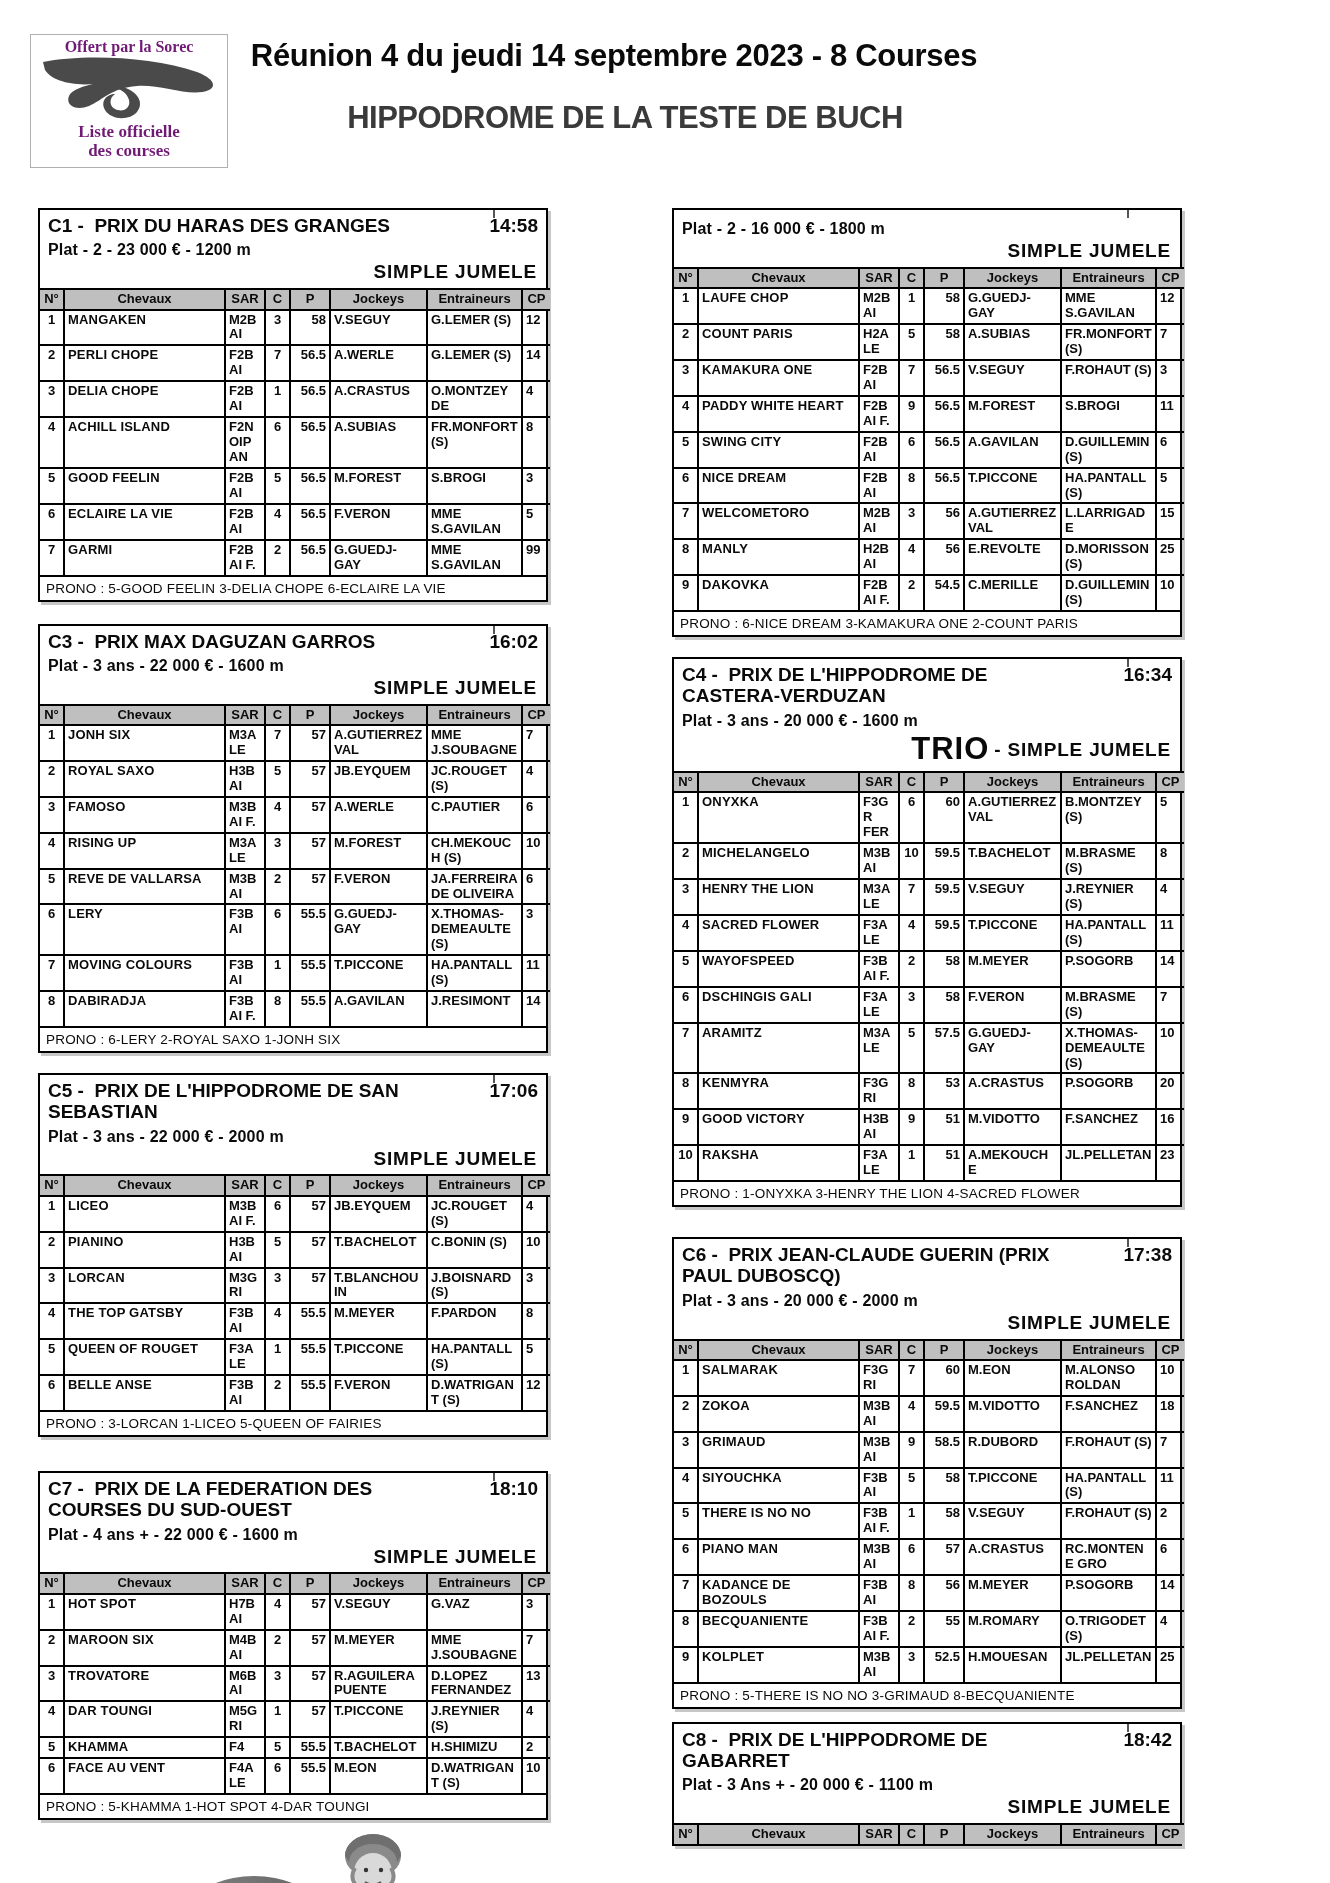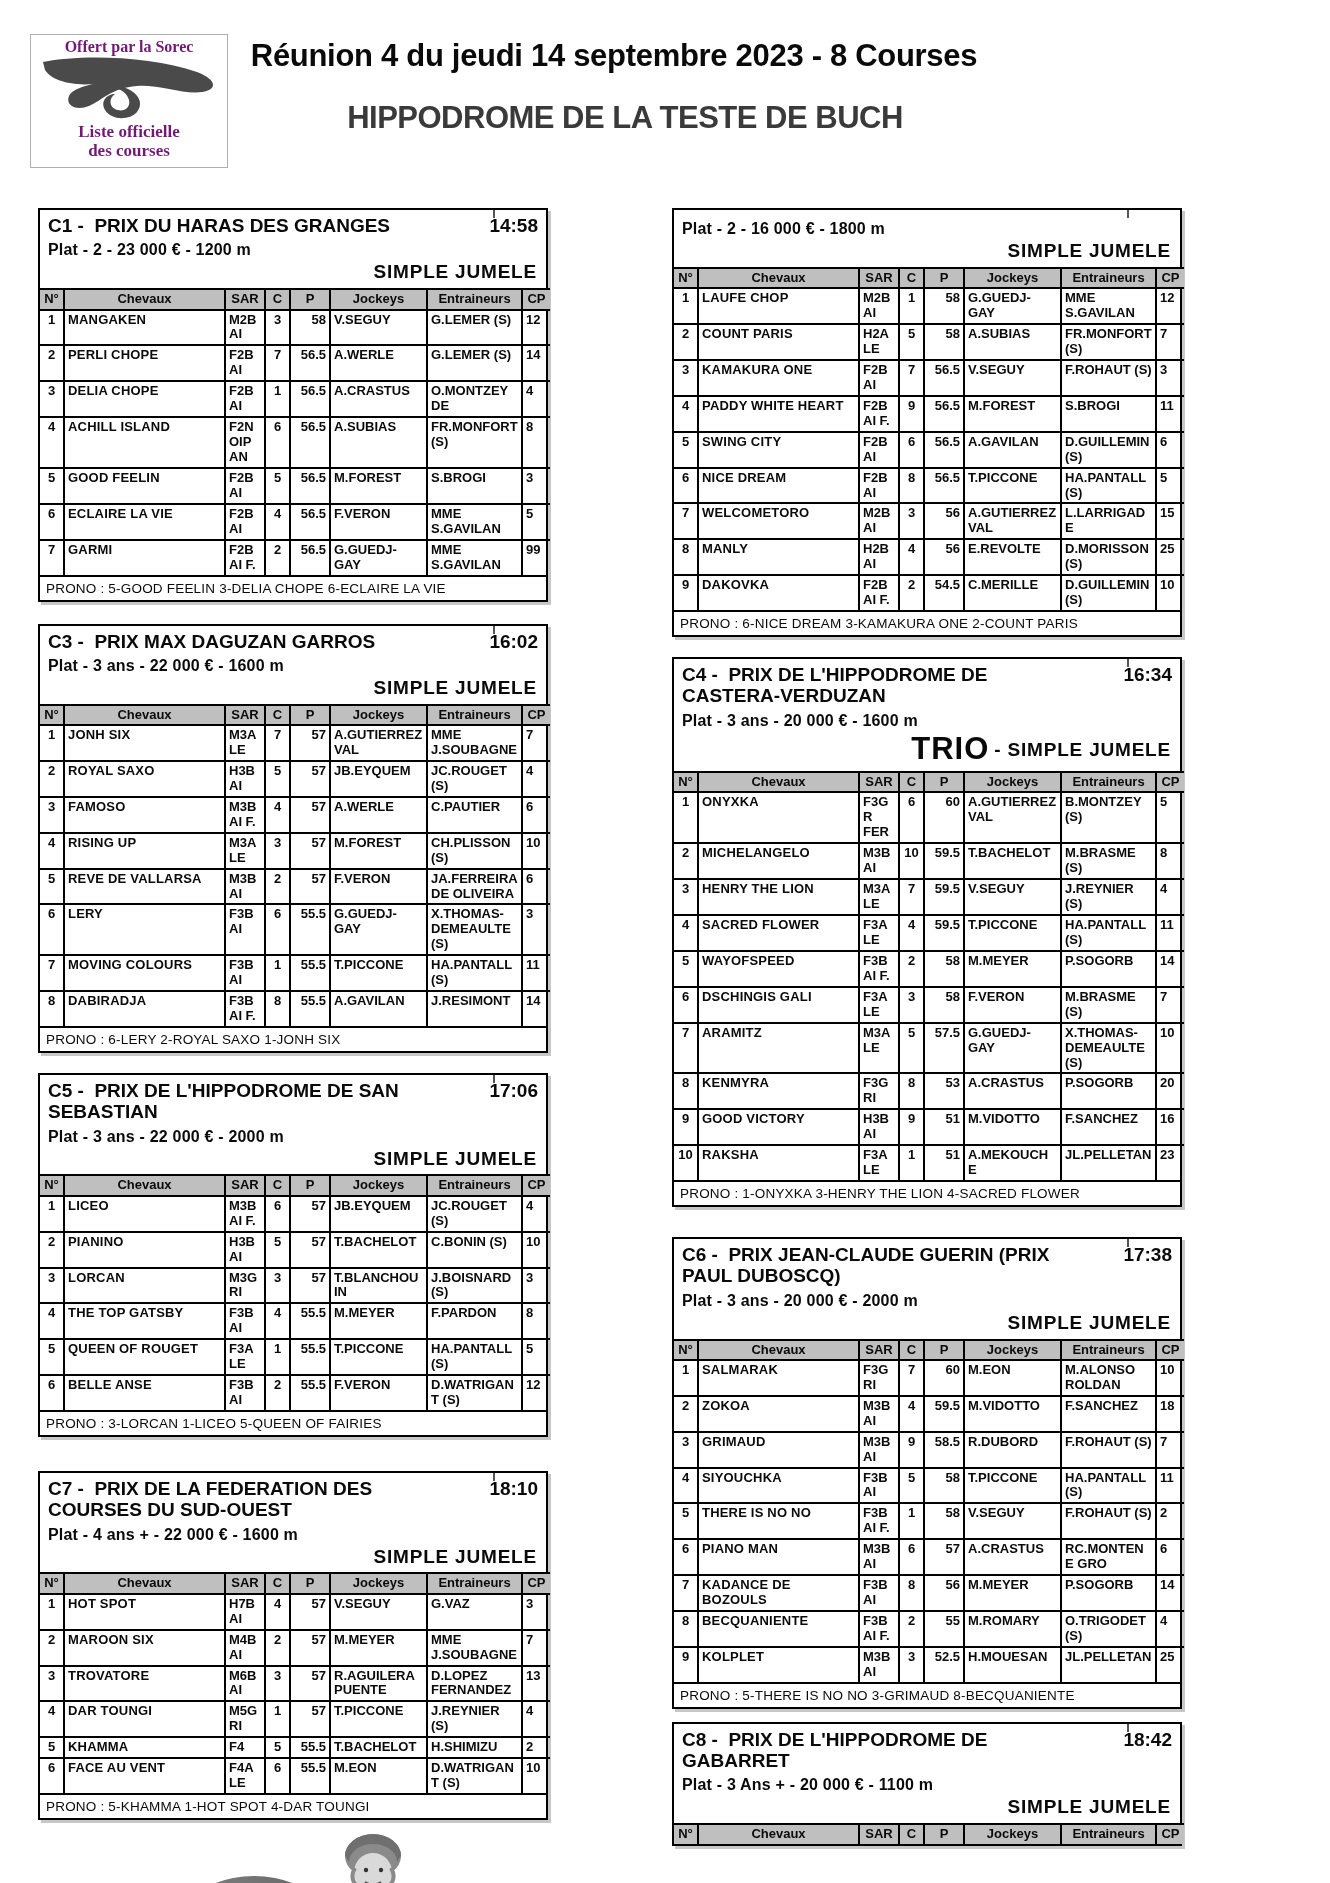--- a/index.html
+++ b/index.html
@@ -261,21 +261,21 @@
             <td class="c-trainer">C.PAUTIER</td>
             <td class="c-cp">6</td>
           </tr>
           <tr>
             <td class="c-n">4</td>
             <td class="c-horse">RISING UP</td>
             <td class="c-sar">M3ALE</td>
             <td class="c-c">3</td>
             <td class="c-p">57</td>
             <td class="c-jockey">M.FOREST</td>
-            <td class="c-trainer">CH.PLISSON (S)</td>
+            <td class="c-trainer">CH.MEKOUCH (S)</td>
             <td class="c-cp">10</td>
           </tr>
           <tr>
             <td class="c-n">5</td>
             <td class="c-horse">REVE DE VALLARSA</td>
             <td class="c-sar">M3BAI</td>
             <td class="c-c">2</td>
             <td class="c-p">57</td>
             <td class="c-jockey">F.VERON</td>
             <td class="c-trainer">JA.FERREIRA DE OLIVEIRA</td>

